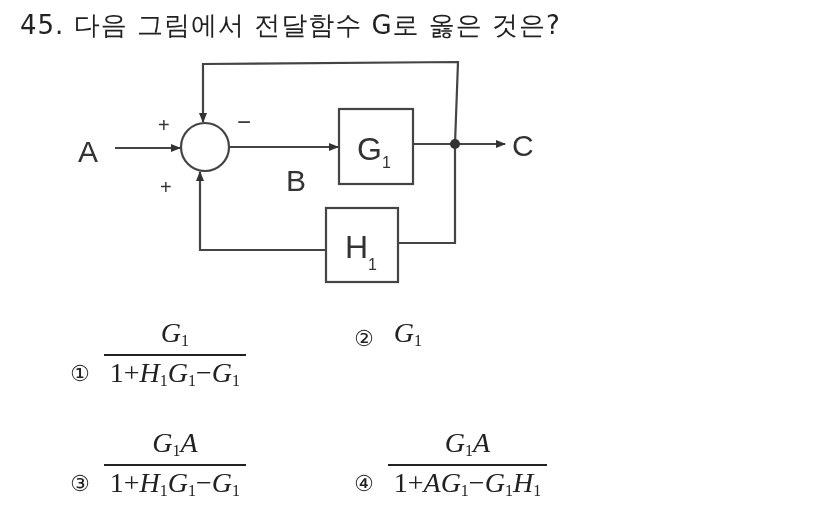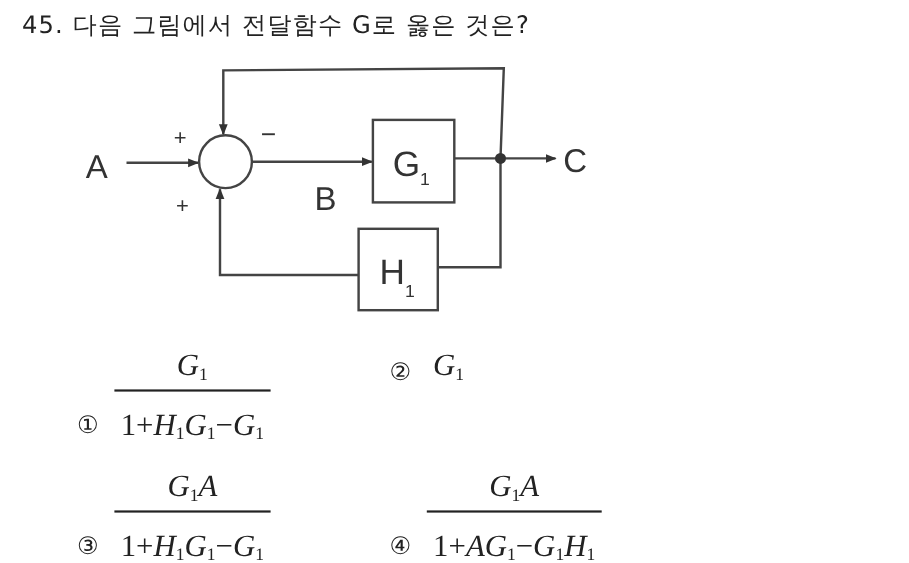--- a/index.html
+++ b/index.html
@@ -1,24 +1,24 @@
 <!DOCTYPE html>
 <html><head>
 <meta charset="utf-8">
 <style>
   html, body { margin:0; padding:0; background:#ffffff; }
   body { width:826px; height:512px; position:relative; overflow:hidden; font-family:"DejaVu Sans", sans-serif; color:#222; }
-  .question { position:absolute; left:20px; top:8px; font-size:22px; letter-spacing:1px; color:#222; font-family:"DejaVu Sans", sans-serif; }
+  .question { position:absolute; left:20px; top:8px; font-size:26px; letter-spacing:1px; color:#222; font-family:"DejaVu Sans", sans-serif; }
   .diagram { position:absolute; left:0; top:0; }
   .lbl { font-family:"Liberation Sans", sans-serif; fill:#333; }
   .opt { position:absolute; display:flex; align-items:flex-end; }
   .opt .num { font-family:"DejaVu Sans", sans-serif; font-size:22px; color:#222; margin-right:14px; line-height:1; padding-bottom:4px; }
   .frac { display:inline-flex; flex-direction:column; align-items:center; font-family:"Liberation Serif", serif; font-style:italic; font-size:28px; color:#222; }
   .frac .n { padding:0 6px 4px 6px; line-height:1.1; }
-  .frac .d { border-top:2px solid #222; padding:16px 6px 0 6px; line-height:1.1; white-space:nowrap; }
+  .frac .d { border-top:2px solid #222; padding:2px 6px 0 6px; line-height:1.1; white-space:nowrap; }
   .frac sub { font-size:16px; font-style:normal; vertical-align:-4px; }
   .up { font-style:normal; }
 </style>
 </head>
 <body>
 
 <div class="question">
   <span>45.</span>
   <span>다음 그림에서 전달함수 G로 옳은 것은?</span>
 </div>

